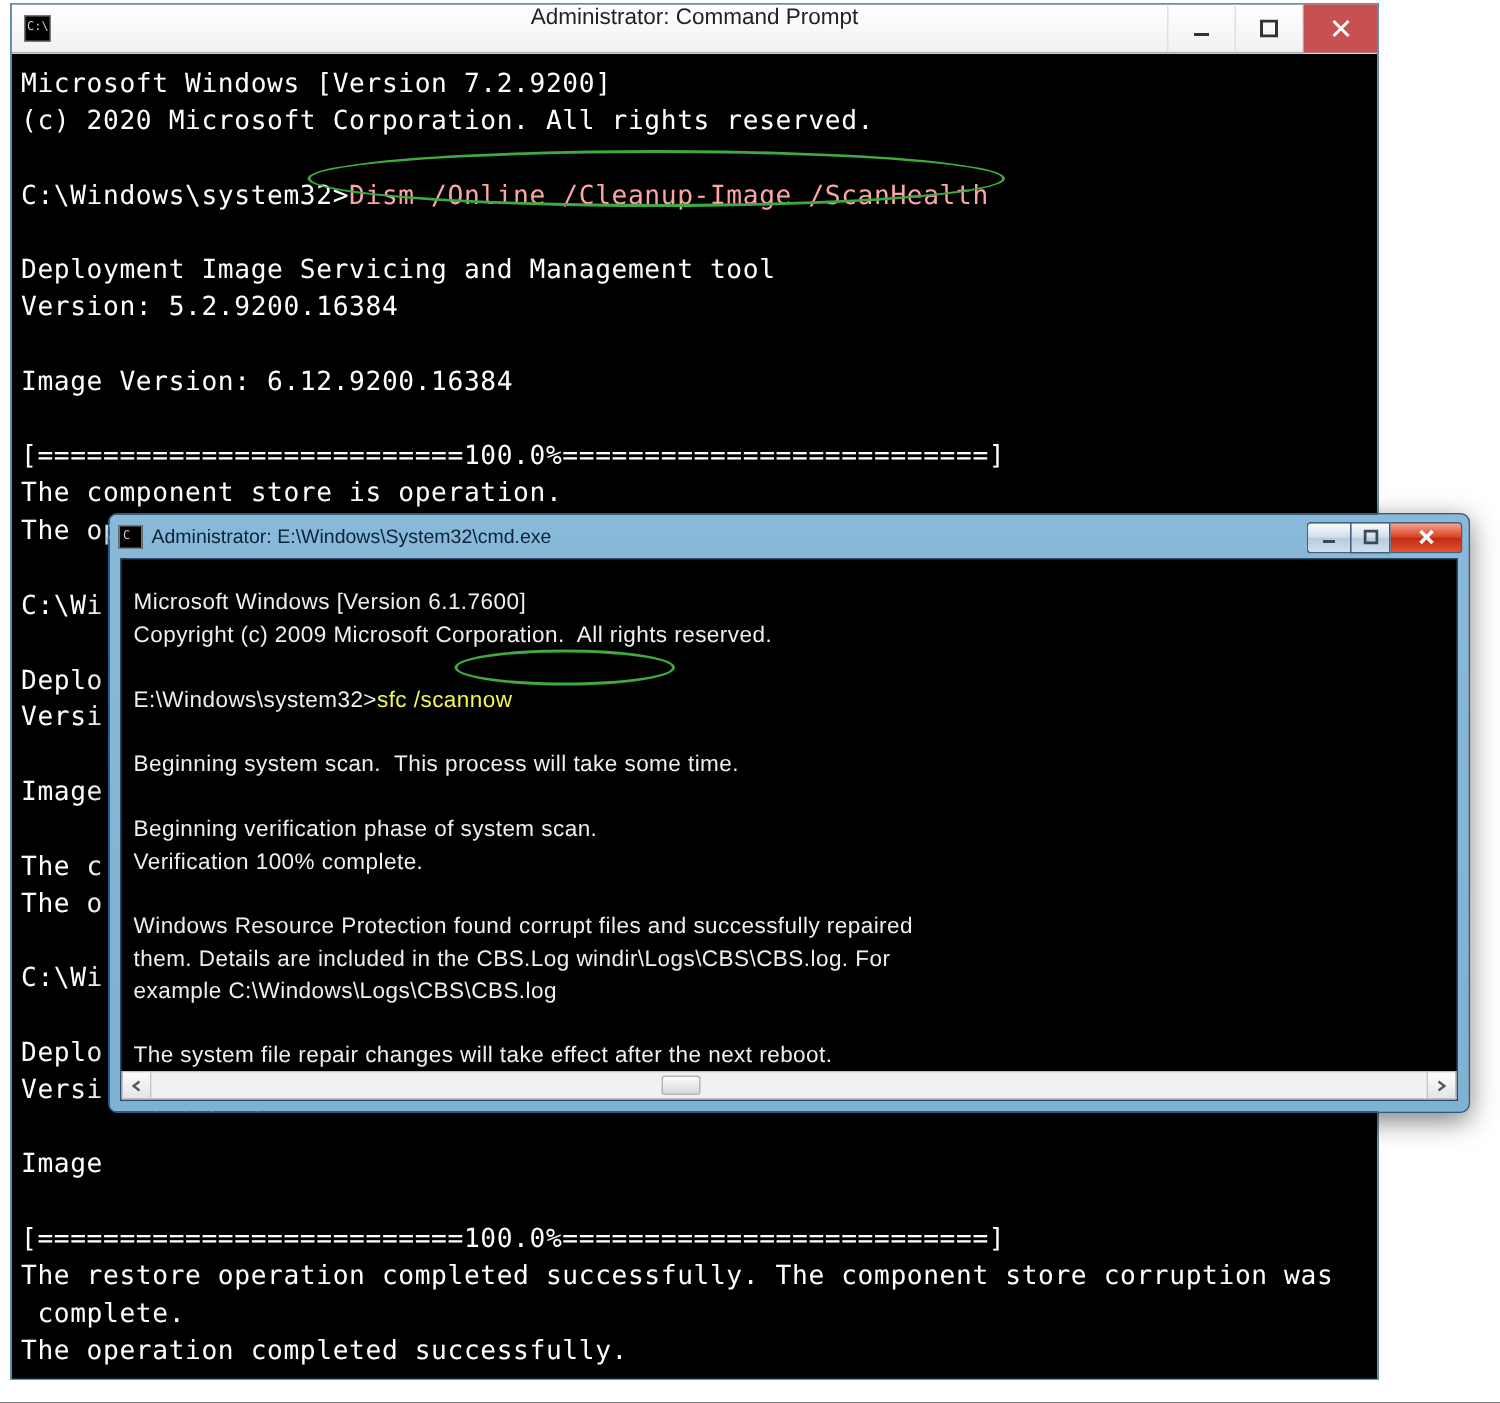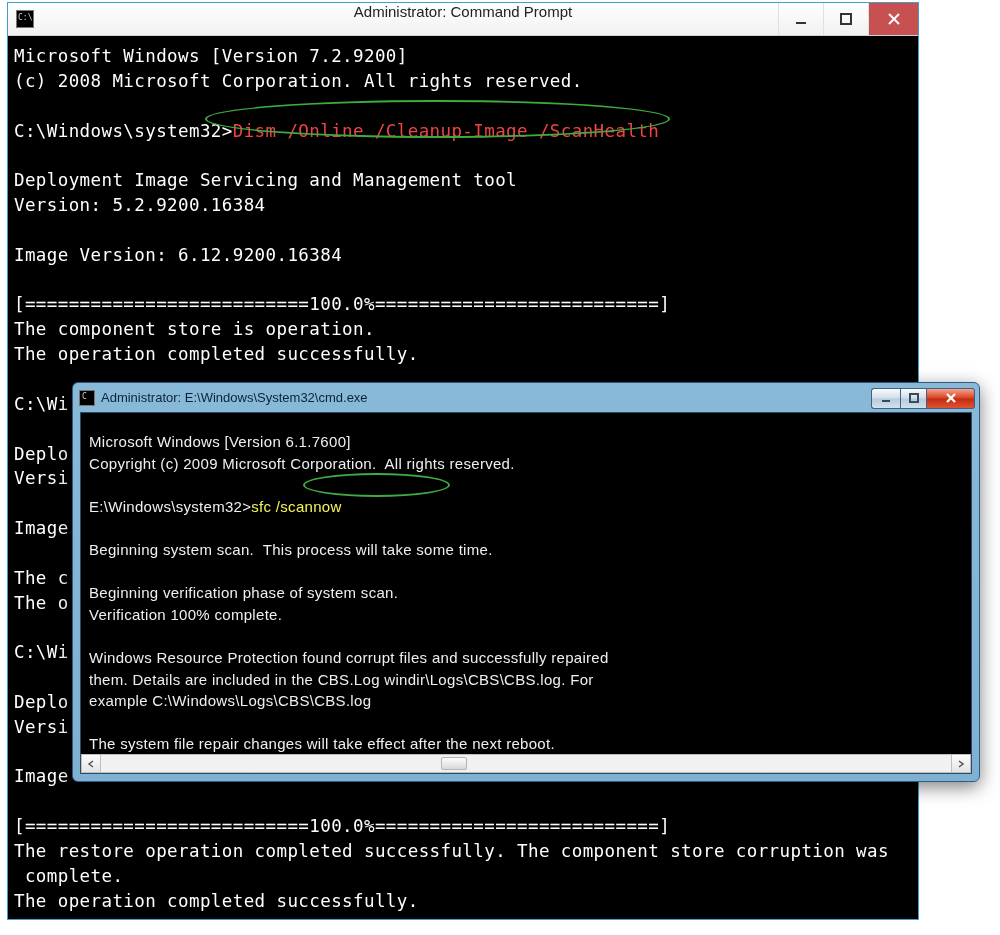--- a/index.html
+++ b/index.html
@@ -78,21 +78,21 @@
     font-family: "Consolas","Lucida Console",monospace;
     font-size: 17.5px;
     padding: 8px 6px;
     line-height: 1.42;
     letter-spacing: 0.4px;
     white-space: pre;
     height: calc(100% - 33px);
     position: relative;
   }
 
-  .yellow { color:#ef4444; }
+  .yellow { color:#fca5a5; }
   .highlight-oval-1 {
     position:absolute;
     left:197px; top:64px;
     width:465px; height:38px;
     border:2px solid #3faa3f;
     border-radius:50%/50%;
     pointer-events:none;
   }
 
   
@@ -100,21 +100,20 @@
     position: absolute;
     left: 72px;
     top: 342px;
     width: 908px;
     height: 400px;
     border: 1px solid #2e5a86;
     border-radius: 6px;
     background: linear-gradient(#88b9d8, #7eb1d2);
     box-shadow: 0 5px 18px rgba(0,0,0,0.5);
     overflow: hidden;
-    margin-top: 40px;
   }
   .win7-titlebar {
     height: 29px;
     display:flex;
     align-items:center;
     padding-left:6px;
   }
   .win7-icon {
     width: 16px; height: 16px;
     background:#000;
@@ -227,21 +226,21 @@
       </div>
       <div class="win8-btn win8-close">
         <svg width="12" height="12">
             <line x1="1" y1="1" x2="11" y2="11" stroke-width="2"></line>
             <line x1="11" y1="1" x2="1" y2="11" stroke-width="2"></line>
           </svg>
       </div>
     </div>
   </div>
   <div class="win8-body"><span>Microsoft Windows [Version 7.2.9200]</span>
-<span>(c) 2008 Microsoft Corporation. All rights reserved.</span>
+<span>(c) 2020 Microsoft Corporation. All rights reserved.</span>
 
 <span>C:\Windows\system32&gt;</span><span class="yellow">Dism /Online /Cleanup-Image /ScanHealth</span>
 
 <span>Deployment Image Servicing and Management tool</span>
 <span>Version: 5.2.9200.16384</span>
 
 <span>Image Version: 6.12.9200.16384</span>
 
 <span>[==========================100.0%==========================]</span>
 <span>The component store is operation.</span>

